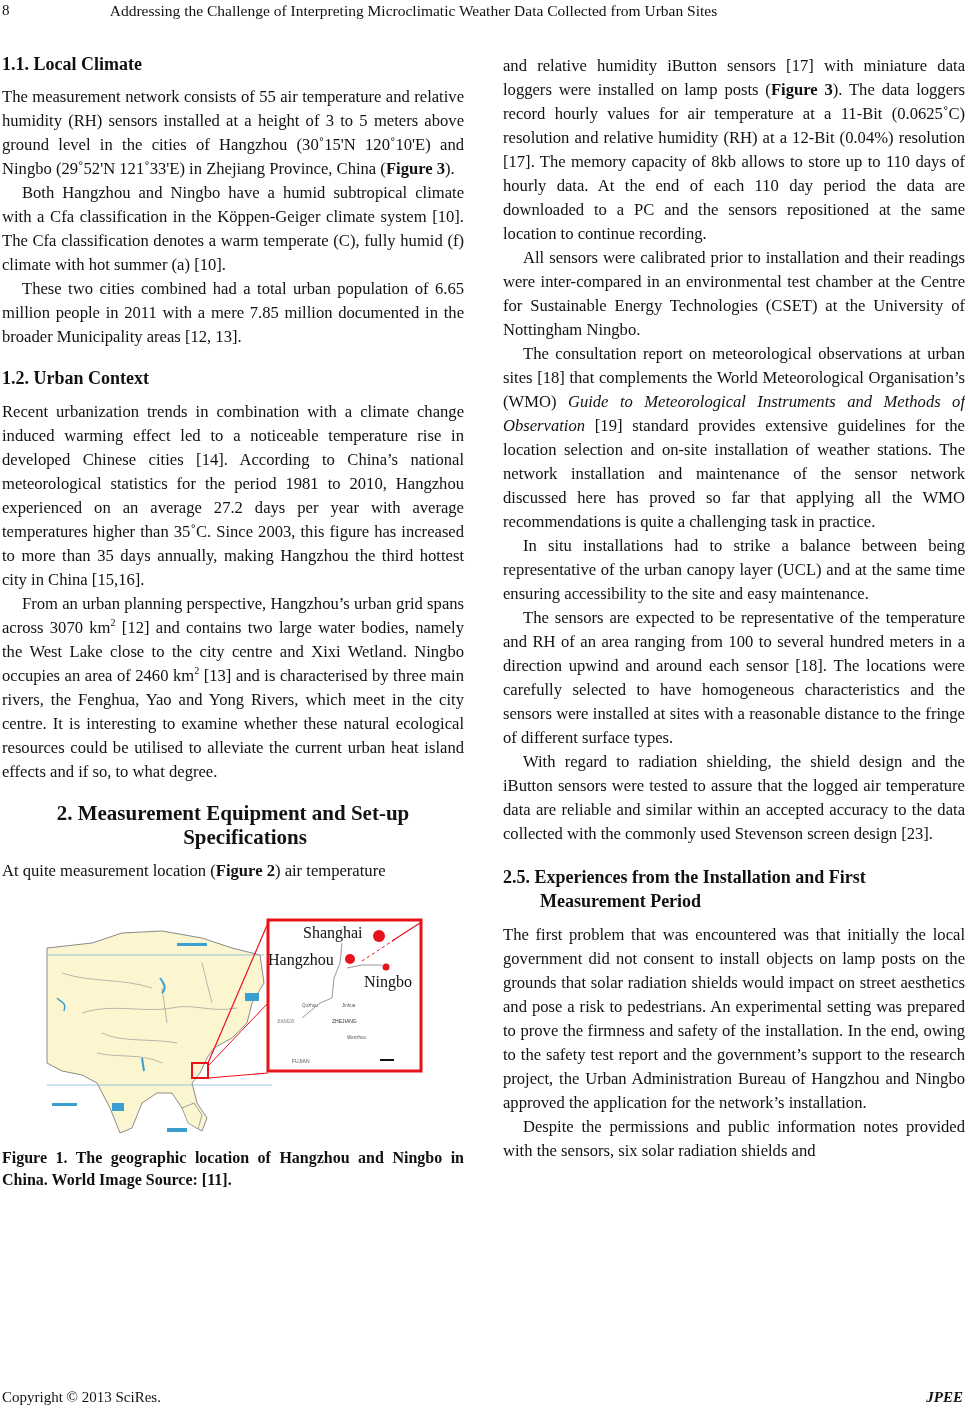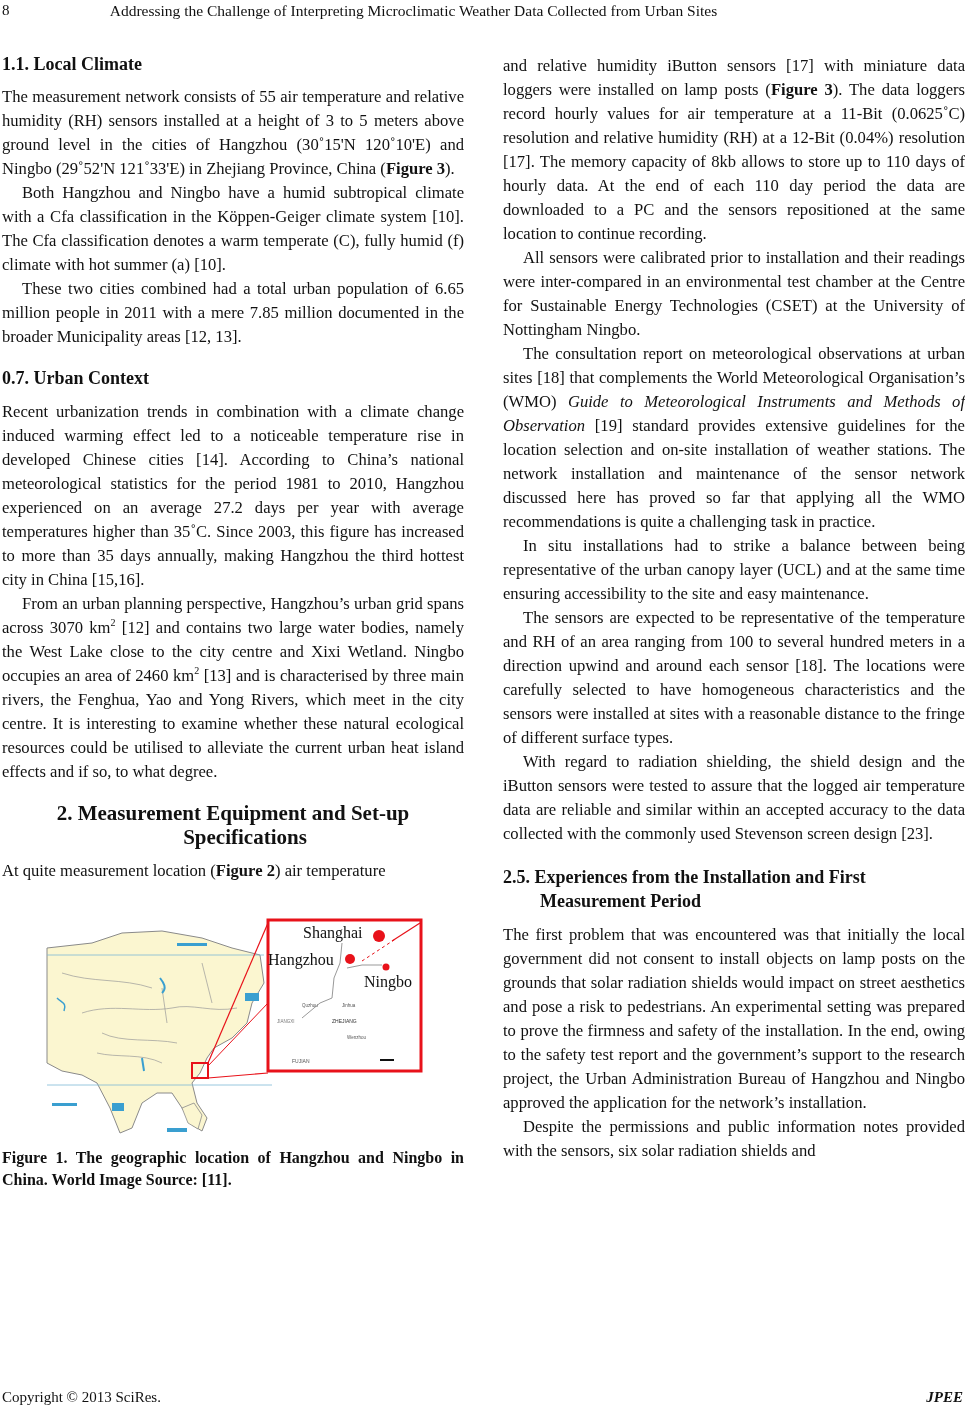--- a/index.html
+++ b/index.html
@@ -33,21 +33,21 @@
   <span class="page-num">8</span>
   <div class="running-title">Addressing the Challenge of Interpreting Microclimatic Weather Data Collected from Urban Sites</div>
 </div>
 
 <div class="col left">
   <h3 style="margin-bottom:9px;">1.1. Local Climate</h3>
   <p><span>The measurement network consists of 55 air temperature and relative humidity (RH) sensors installed at a height of 3 to 5 meters above ground level in the cities of Hangzhou (30˚15'N 120˚10'E) and Ningbo (29˚52'N 121˚33'E) in Zhejiang Province, China (</span><b>Figure 3</b><span>).</span></p>
   <p class="indent">Both Hangzhou and Ningbo have a humid subtropical climate with a Cfa classification in the Köppen-Geiger climate system [10]. The Cfa classification denotes a warm temperate (C), fully humid (f) climate with hot summer (a) [10].</p>
   <p class="indent">These two cities combined had a total urban population of 6.65 million people in 2011 with a mere 7.85 million documented in the broader Municipality areas [12, 13].</p>
 
-  <h3 style="margin-top:17px;margin-bottom:10px;">0.7. Urban Context</h3>
+  <h3 style="margin-top:17px;margin-bottom:10px;">1.2. Urban Context</h3>
   <p>Recent urbanization trends in combination with a climate change induced warming effect led to a noticeable temperature rise in developed Chinese cities [14]. According to China’s national meteorological statistics for the period 1981 to 2010, Hangzhou experienced on an average 27.2 days per year with average temperatures higher than 35˚C. Since 2003, this figure has increased to more than 35 days annually, making Hangzhou the third hottest city in China [15,16].</p>
   <p class="indent"><span>From an urban planning perspective, Hangzhou’s urban grid spans across 3070 km</span><sup>2</sup><span> [12] and contains two large water bodies, namely the West Lake close to the city centre and Xixi Wetland. Ningbo occupies an area of 2460 km</span><sup>2</sup><span> [13] and is characterised by three main rivers, the Fenghua, Yao and Yong Rivers, which meet in the city centre. It is interesting to examine whether these natural ecological resources could be utilised to alleviate the current urban heat island effects and if so, to what degree.</span></p>
 
   <h2 class="hang" style="margin-top:17px;margin-bottom:10px;">2. Measurement Equipment and Set-up Specifications</h2>
   <p><span>At quite measurement location (</span><b>Figure 2</b><span>) air temperature</span></p>
 
   <div class="figure" style="margin-top:20px;">
     <svg width="462" height="240" viewBox="0 0 462 240">
 
       <path d="M45,45 L90,40 L120,30 L160,28 L200,35 L230,45 L258,52 L262,80 L250,100 L245,120 L230,135 L212,145 L205,155 L198,170 L190,180 L195,200 L205,215 L200,228 L190,222 L180,205 L170,190 L155,190 L140,200 L130,225 L118,230 L108,205 L95,180 L80,172 L60,168 L45,160 Z" fill="#fbf6d0" stroke="#8a8a8a" stroke-width="1"></path>

